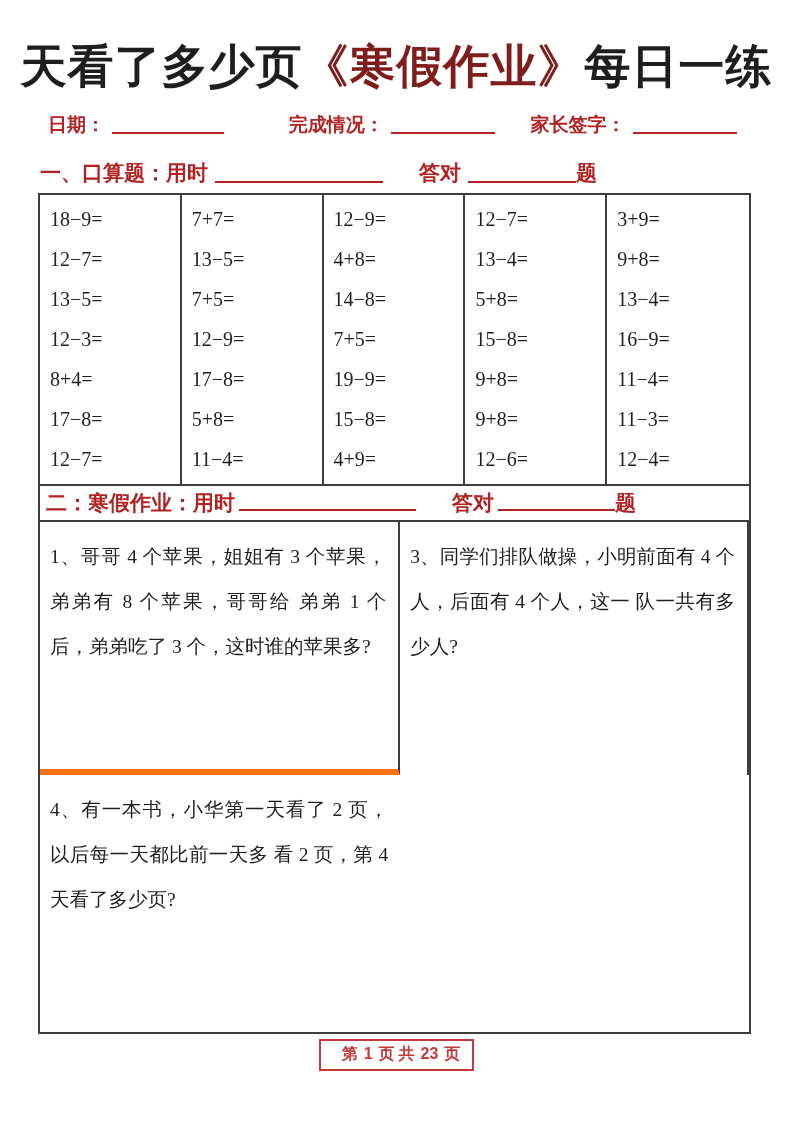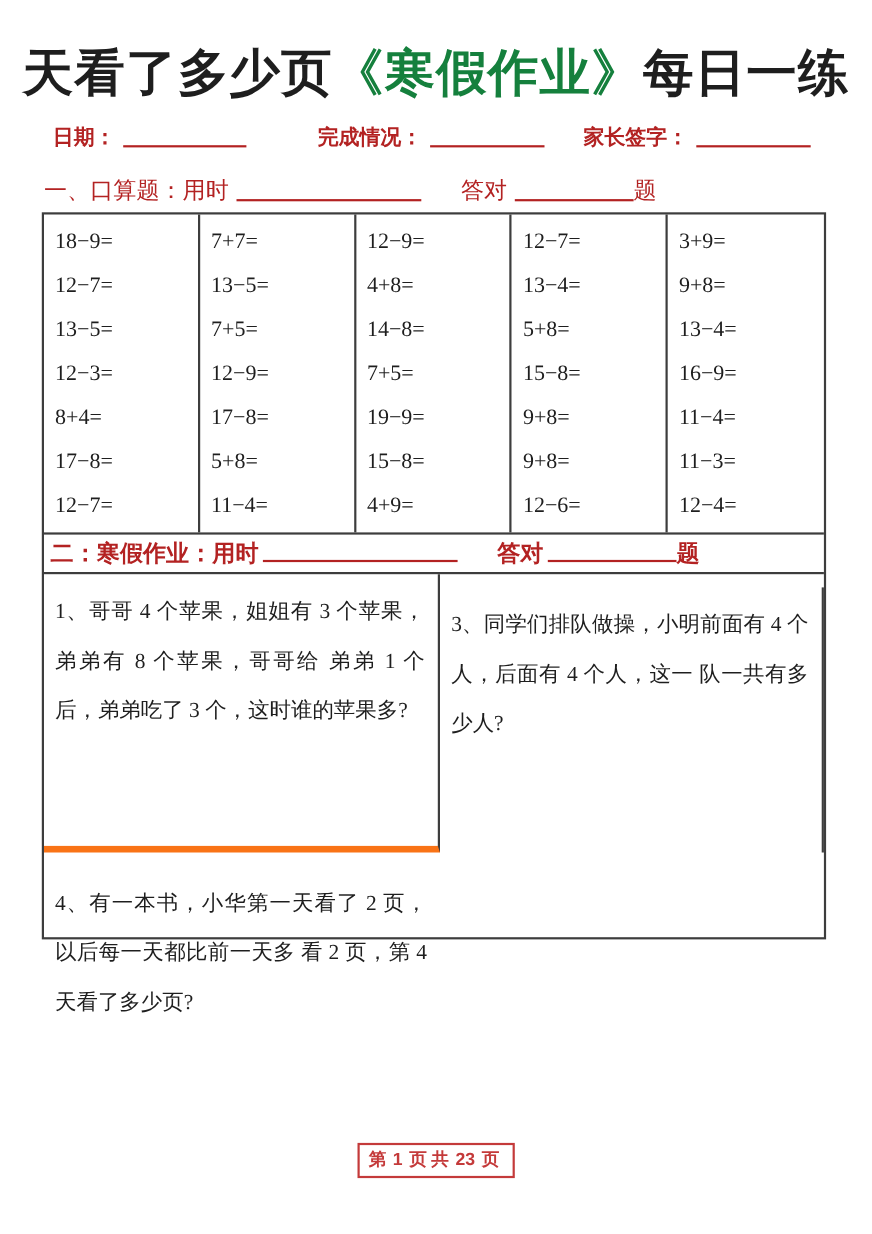--- a/index.html
+++ b/index.html
@@ -12,21 +12,21 @@
     overflow:hidden;
   }
   
   .title{
     position:absolute;top:36px;left:0;right:0;
     text-align:center;
     font-size:46px;font-weight:700;
     letter-spacing:1px;
     white-space:nowrap;
   }
-  .title .red-t{color:#15803d;}
+  .title .red-t{color:#7f1d1d;}
   
   .form-line{
     position:absolute;top:112px;left:48px;
     font-size:19px;font-weight:700;color:#b32222;
     white-space:nowrap;
   }
   .blank{
     display:inline-block;
     border-bottom:2px solid #b32222;
     height:14px;
@@ -34,27 +34,27 @@
     margin-left:7px;
   }
   .w112{width:112px}.w104{width:104px}
   .w168{width:168px}.w108{width:108px}
   .w177{width:177px}.w117{width:117px}
   .gap60{margin-left:60px}.gap14{margin-left:31px}
   .mlgap{margin-left:36px}
   
   .sec-head{
     position:absolute;top:159px;left:40px;
-    font-size:21px;font-weight:400;color:#b32222;
+    font-size:21px;font-weight:700;color:#b32222;
     white-space:nowrap;
   }
   
   .main-table{
     position:absolute;left:38px;top:193px;
-    width:713px;height:661px;
+    width:713px;height:841px;
     border:2px solid #3d3d3d;
     box-sizing:border-box;
     display:flex;flex-direction:column;
   }
   .oral-grid{
     height:291px;flex:0 0 291px;
     display:grid;grid-template-columns:repeat(5,1fr);
     border-bottom:2px solid #3d3d3d;box-sizing:border-box;
   }
   .oral-col{
@@ -84,31 +84,31 @@
   }
   .think-cell{
     padding:12px 12px 0 10px;
     font-size:19.5px;line-height:45px;
     text-align:justify;
     border-right:2px solid #3d3d3d;
     border-bottom:6px solid #f97316;
     box-sizing:border-box;
   }
   .think-cell.no-r{border-right:none;}
-  .think-cell.no-b{border-bottom:none;margin-top:12px;}
+  .think-cell.no-b{border-bottom:none;}
   
   .footer{
     position:absolute;left:0;right:0;top:1039px;
     text-align:center;
   }
   .footer-box{
     display:inline-block;
     border:2px solid #c43a3a;
     color:#c43a3a;
-    padding:3px 9px 4px 5px;
+    padding:3px 9px 4px 18px;
     font-size:16px;font-weight:700;
     white-space:nowrap;
   }
   .footer-box span{margin:0 3px;}
   .footer-box .num{
     font-family:"Liberation Sans","DejaVu Sans",sans-serif;
     font-weight:700;
   }
 </style>
 </head>

